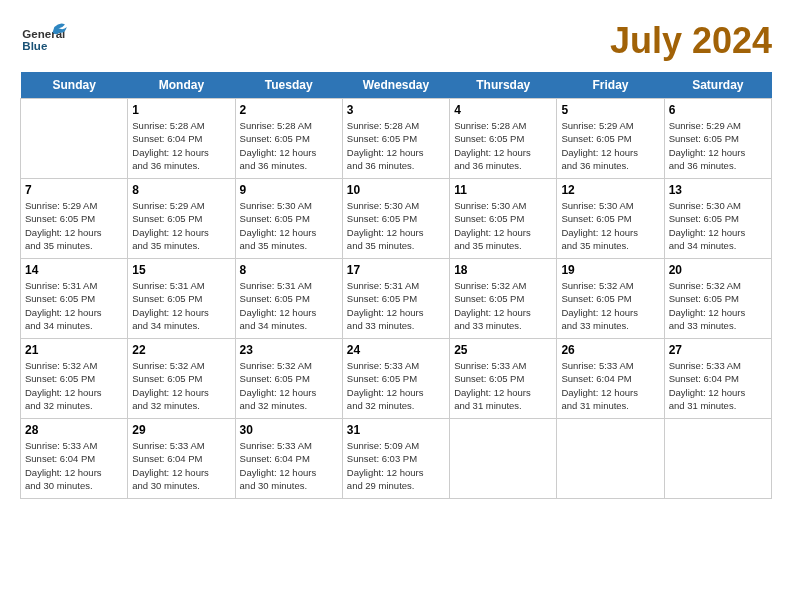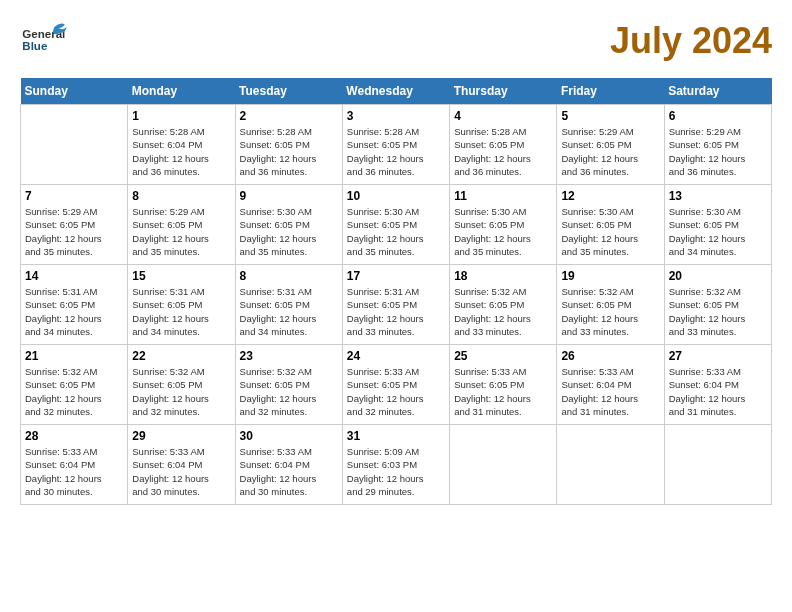--- a/index.html
+++ b/index.html
@@ -7,21 +7,21 @@
       font-family: Arial, sans-serif;
       background: #fff;
       width: 792px;
       min-height: 612px;
       padding: 20px;
     }
     .header-area {
       display: flex;
       justify-content: space-between;
       align-items: flex-start;
-      margin-bottom: 16px;
+      margin-bottom: 10px;
     }
     .title-area {
       text-align: right;
     }
     .main-title {
       font-size: 36px;
       font-weight: bold;
       color: #a16207;
     }
     .subtitle {
@@ -30,21 +30,21 @@
     }
     .calendar {
       width: 100%;
       border-collapse: collapse;
       font-size: 11px;
     }
     .calendar thead tr th {
       background-color: #2e75b6;
       color: #fff;
       padding: 6px 4px;
-      text-align: left;
+      text-align: center;
       font-size: 12px;
       font-weight: bold;
     }
     .calendar tbody tr td {
       border: 1px solid #ccc;
       vertical-align: top;
       padding: 4px;
       width: calc(100% / 7);
       height: 80px;
     }

